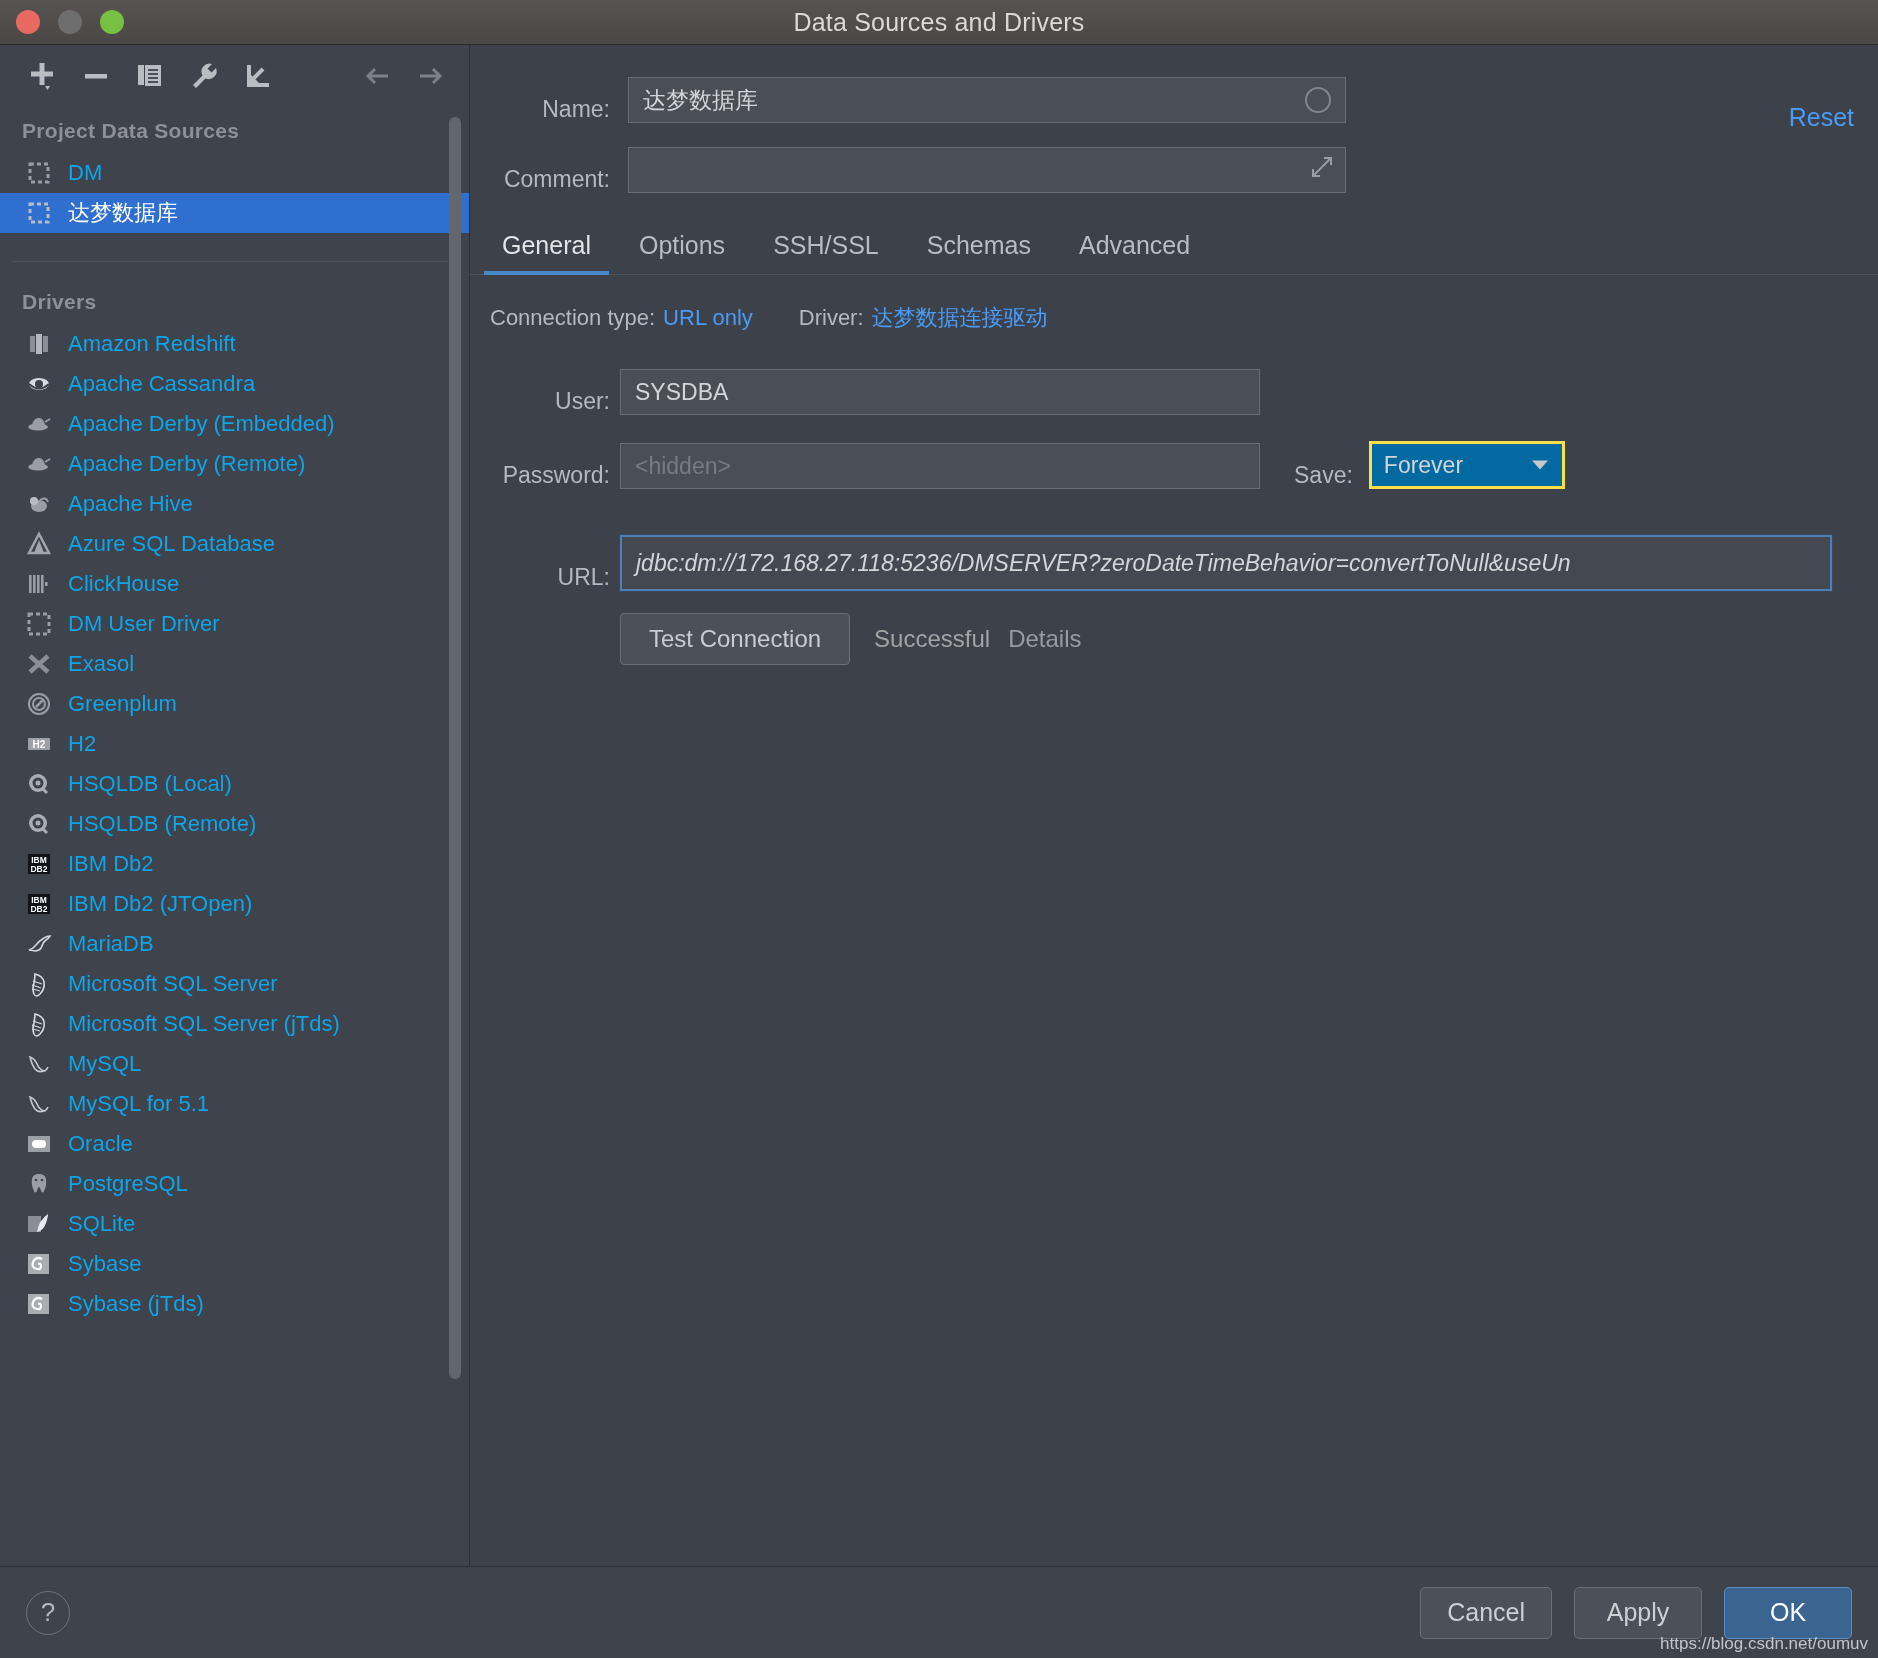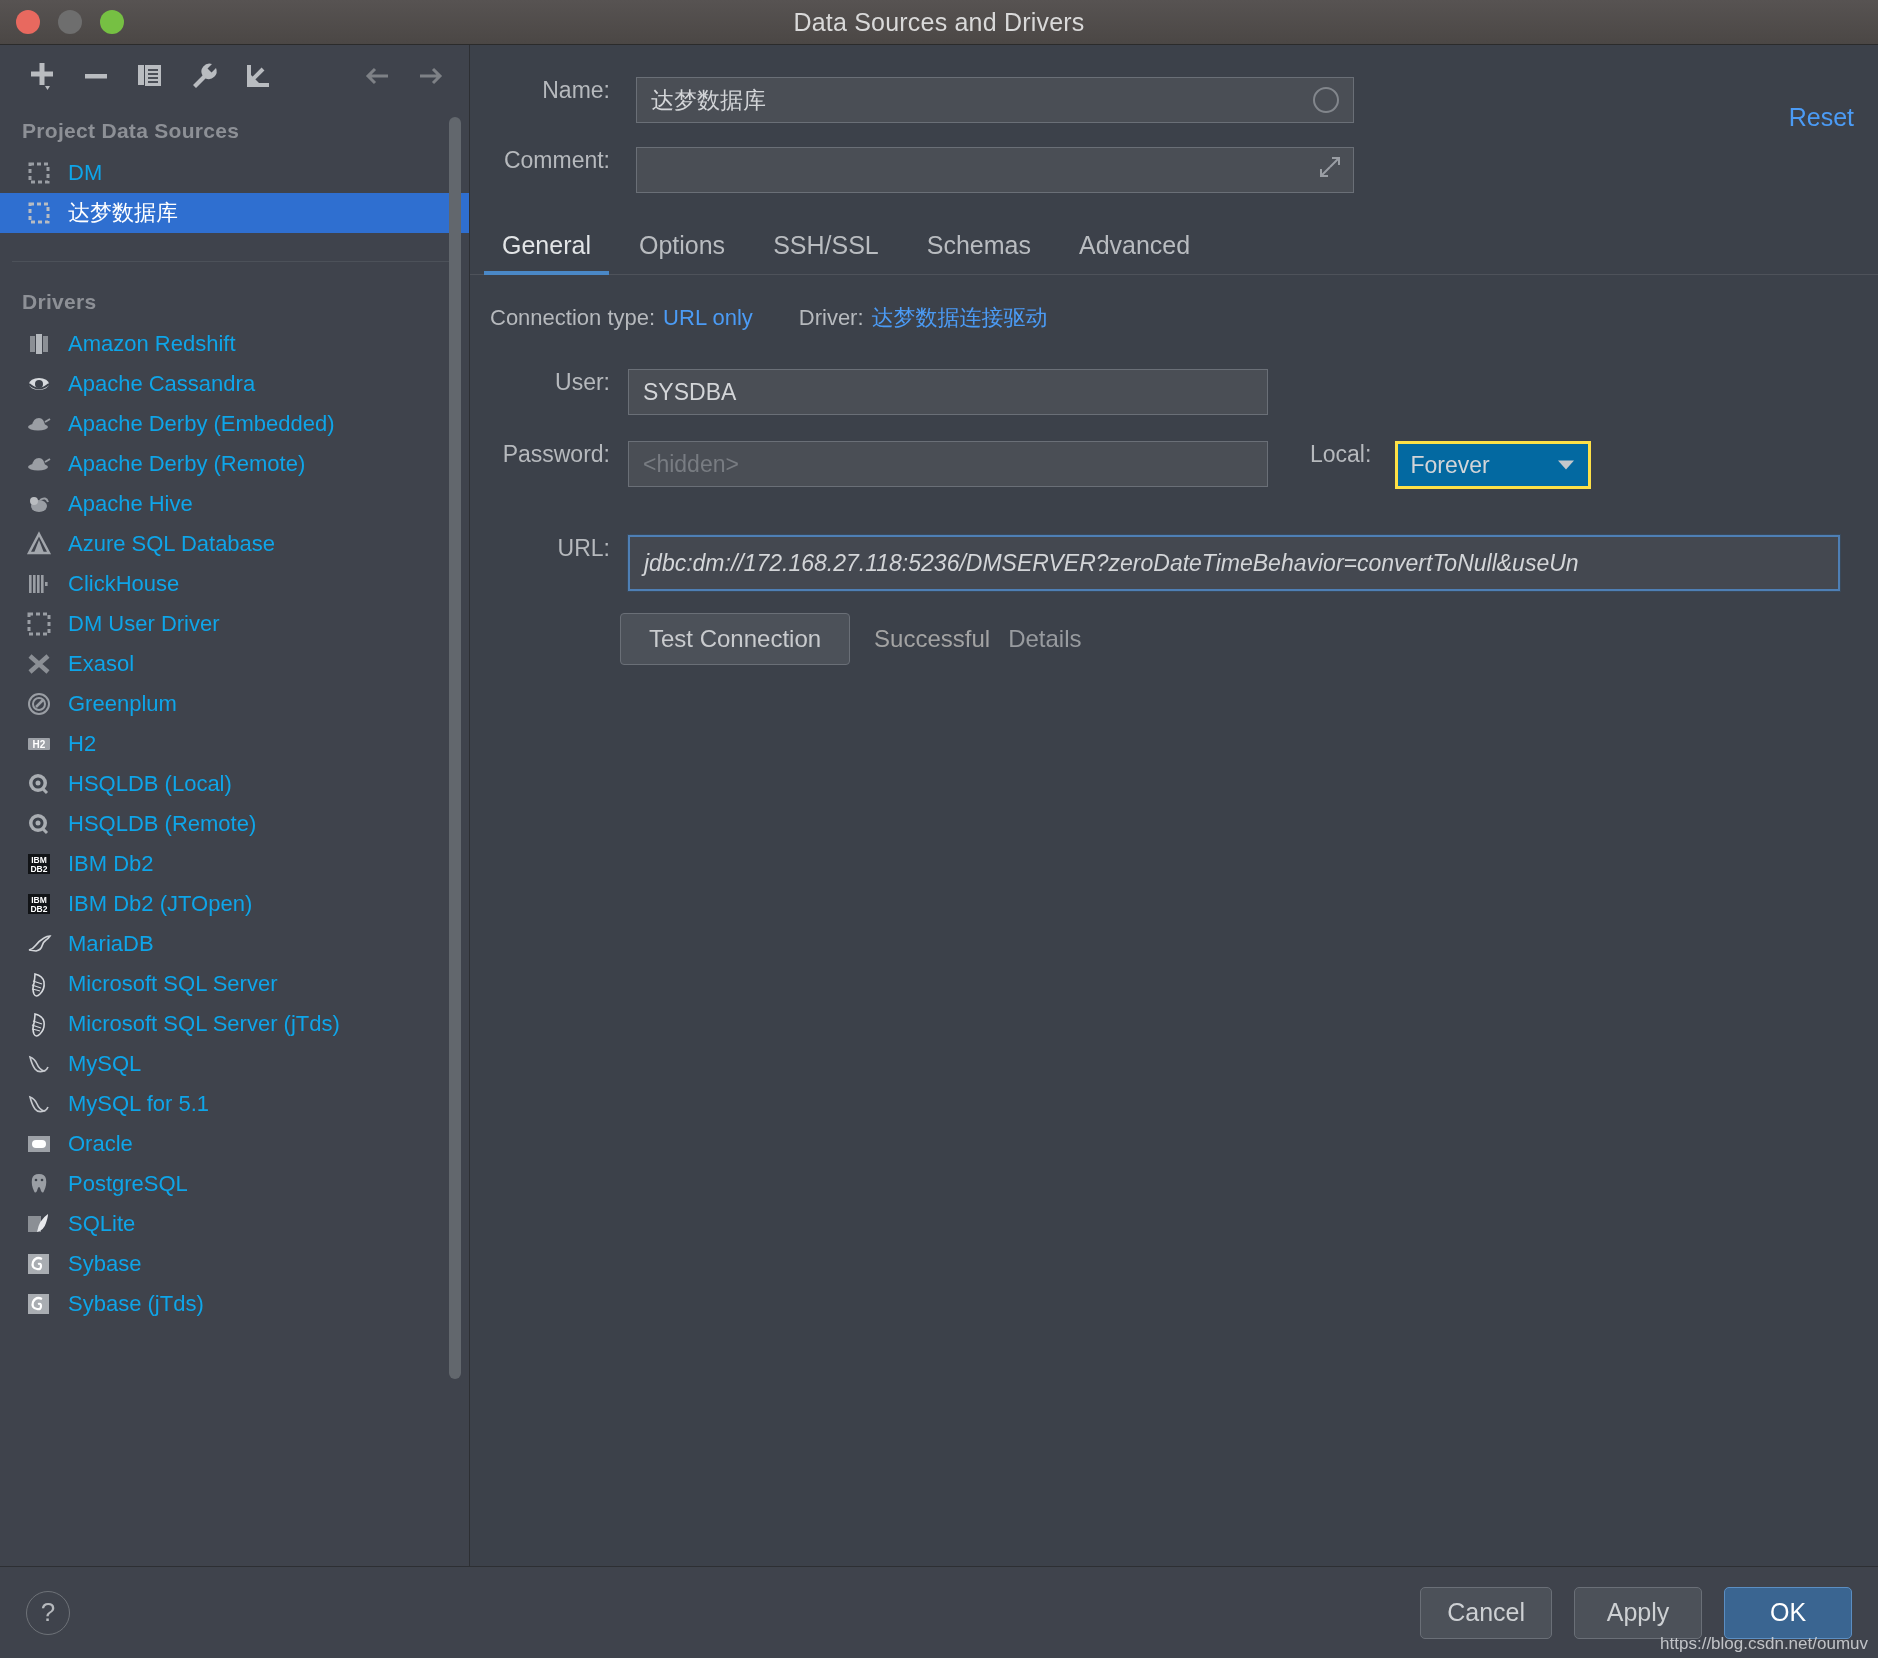--- a/index.html
+++ b/index.html
@@ -83,21 +83,21 @@
   }
   .sb-thumb {
     position: absolute; top: 0; left: 2px;
     width: 12px; height: 1262px;
     background: #62676d; border-radius: 7px;
   }
 
   
   .panel { flex: 1; min-width: 0; position: relative; padding: 0; }
 
-  .row { display: flex; align-items: flex-start; gap: 8px; }
+  .row { display: flex; align-items: flex-end; }
   .lbl {
     color: #b6b9bd; font-size: 23px; text-align: right;
   }
 
   .field {
     background: #4a4e55; border: 1px solid #6a6f77;
     height: 46px; color: #d3d5d8; font-size: 23px;
     display: flex; align-items: center; padding: 0 14px;
     position: relative;
   }
@@ -602,21 +602,21 @@
         <div class="field user-field">
           <span>SYSDBA</span>
         </div>
       </div>
 
       <div class="row pass-row">
         <div class="lbl pass-lbl">Password:</div>
         <div class="field pass-field placeholder">
           <span>&lt;hidden&gt;</span>
         </div>
-        <div class="save-lbl">Local:</div>
+        <div class="save-lbl">Save:</div>
         <div class="combo">
           <span>Forever</span>
           <span class="caret"></span>
         </div>
       </div>
 
       <div class="row url-row">
         <div class="lbl url-lbl">URL:</div>
         <div class="field url-field focused">
           <span>jdbc:dm://172.168.27.118:5236/DMSERVER?zeroDateTimeBehavior=convertToNull&amp;useUn</span>

